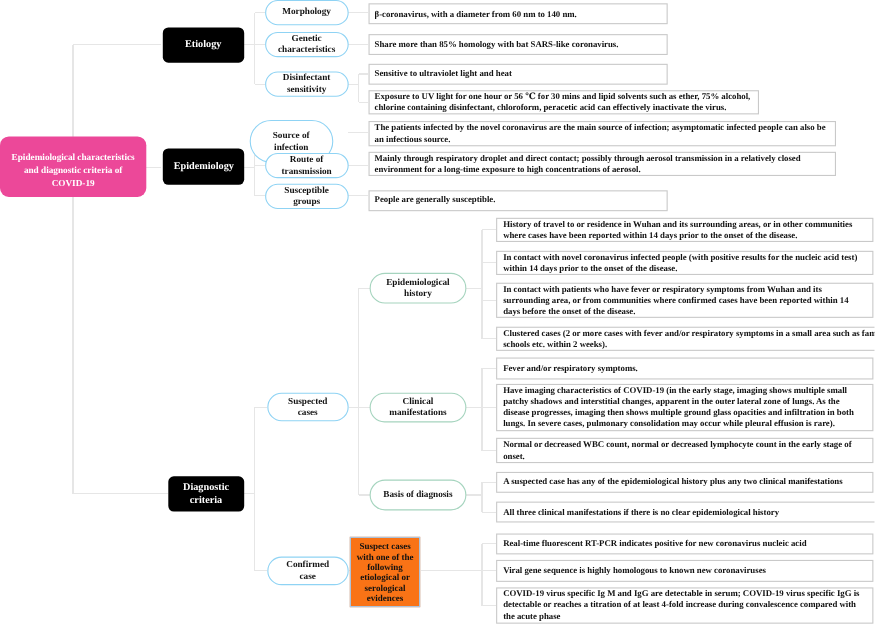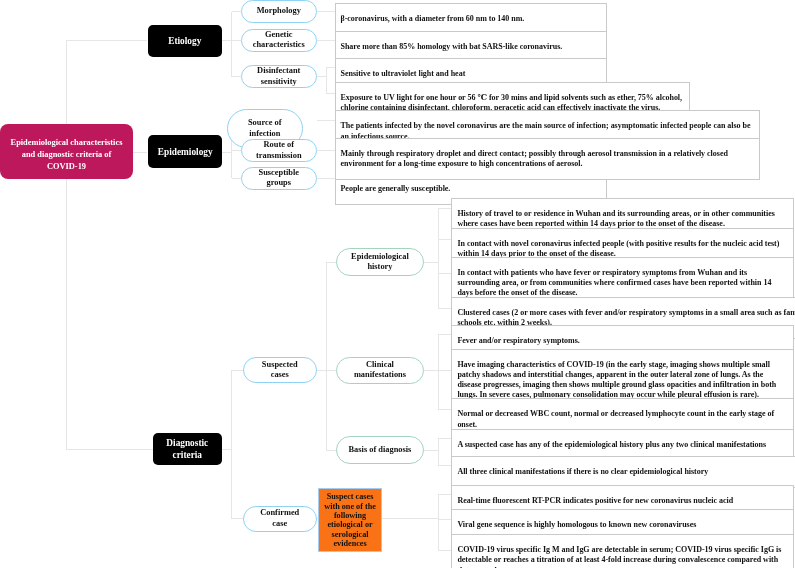--- a/index.html
+++ b/index.html
@@ -5,34 +5,34 @@
 <style>
   html,body{margin:0;padding:0;background:#ffffff;}
   body{width:795px;height:568px;overflow:hidden;
        font-family:"Liberation Serif","DejaVu Serif",serif;
        -webkit-font-smoothing:antialiased;}
   #canvas{position:relative;width:795px;height:568px;background:#fff;}
   svg#links{position:absolute;left:0;top:0;width:795px;height:568px;pointer-events:none;}
 
   .node{position:absolute;box-sizing:border-box;display:flex;align-items:center;
         justify-content:center;text-align:center;font-weight:bold;}
-  .node-root{background:#be185d;color:#ffffff;border-radius:8px;
+  .node-root{background:#ec4899;color:#ffffff;border-radius:8px;
              font-size:8.4px;line-height:12.4px;padding:7px 9px 0px;}
   .node-l1{background:#000000;color:#ffffff;border-radius:5px;
            font-size:9.3px;line-height:11.8px;padding:2.4px 4px 0;}
   .pill{background:#ffffff;color:#111111;border-radius:20px;
         font-size:8.4px;line-height:10.4px;padding:1.1px 10.5px;min-height:22.5px;}
   .pill-blue{border:1px solid #8FD3F4;}
   .pill-green{border:1px solid #A5D4BE;}
   .boxnode{border:1px solid #A5CBEF;background:#f97316;color:#111;
            font-size:8.2px;line-height:9.4px;border-radius:0;padding:0 4.2px;}
 
   .leaf{position:absolute;box-sizing:border-box;background:#ffffff;
         border:1px solid #C9C9C9;color:#111111;font-weight:bold;
-        font-size:8px;line-height:10.2px;padding:10px 5px;letter-spacing:-0.02px;min-height:19.3px;
+        font-size:8px;line-height:10.2px;padding:0px 5px;letter-spacing:-0.02px;min-height:19.3px;
         display:flex;align-items:center;}
 </style>
 </head>
 <body>
 
 <div id="canvas">
   <svg id="links" viewBox="0 0 795 568">
     <g stroke="#E6E6E6" stroke-width="1" shape-rendering="crispEdges">
       <line x1="66.4" y1="40.75" x2="66.4" y2="449.0"></line>
       <line x1="66.4" y1="40.75" x2="146.5" y2="40.75"></line>

